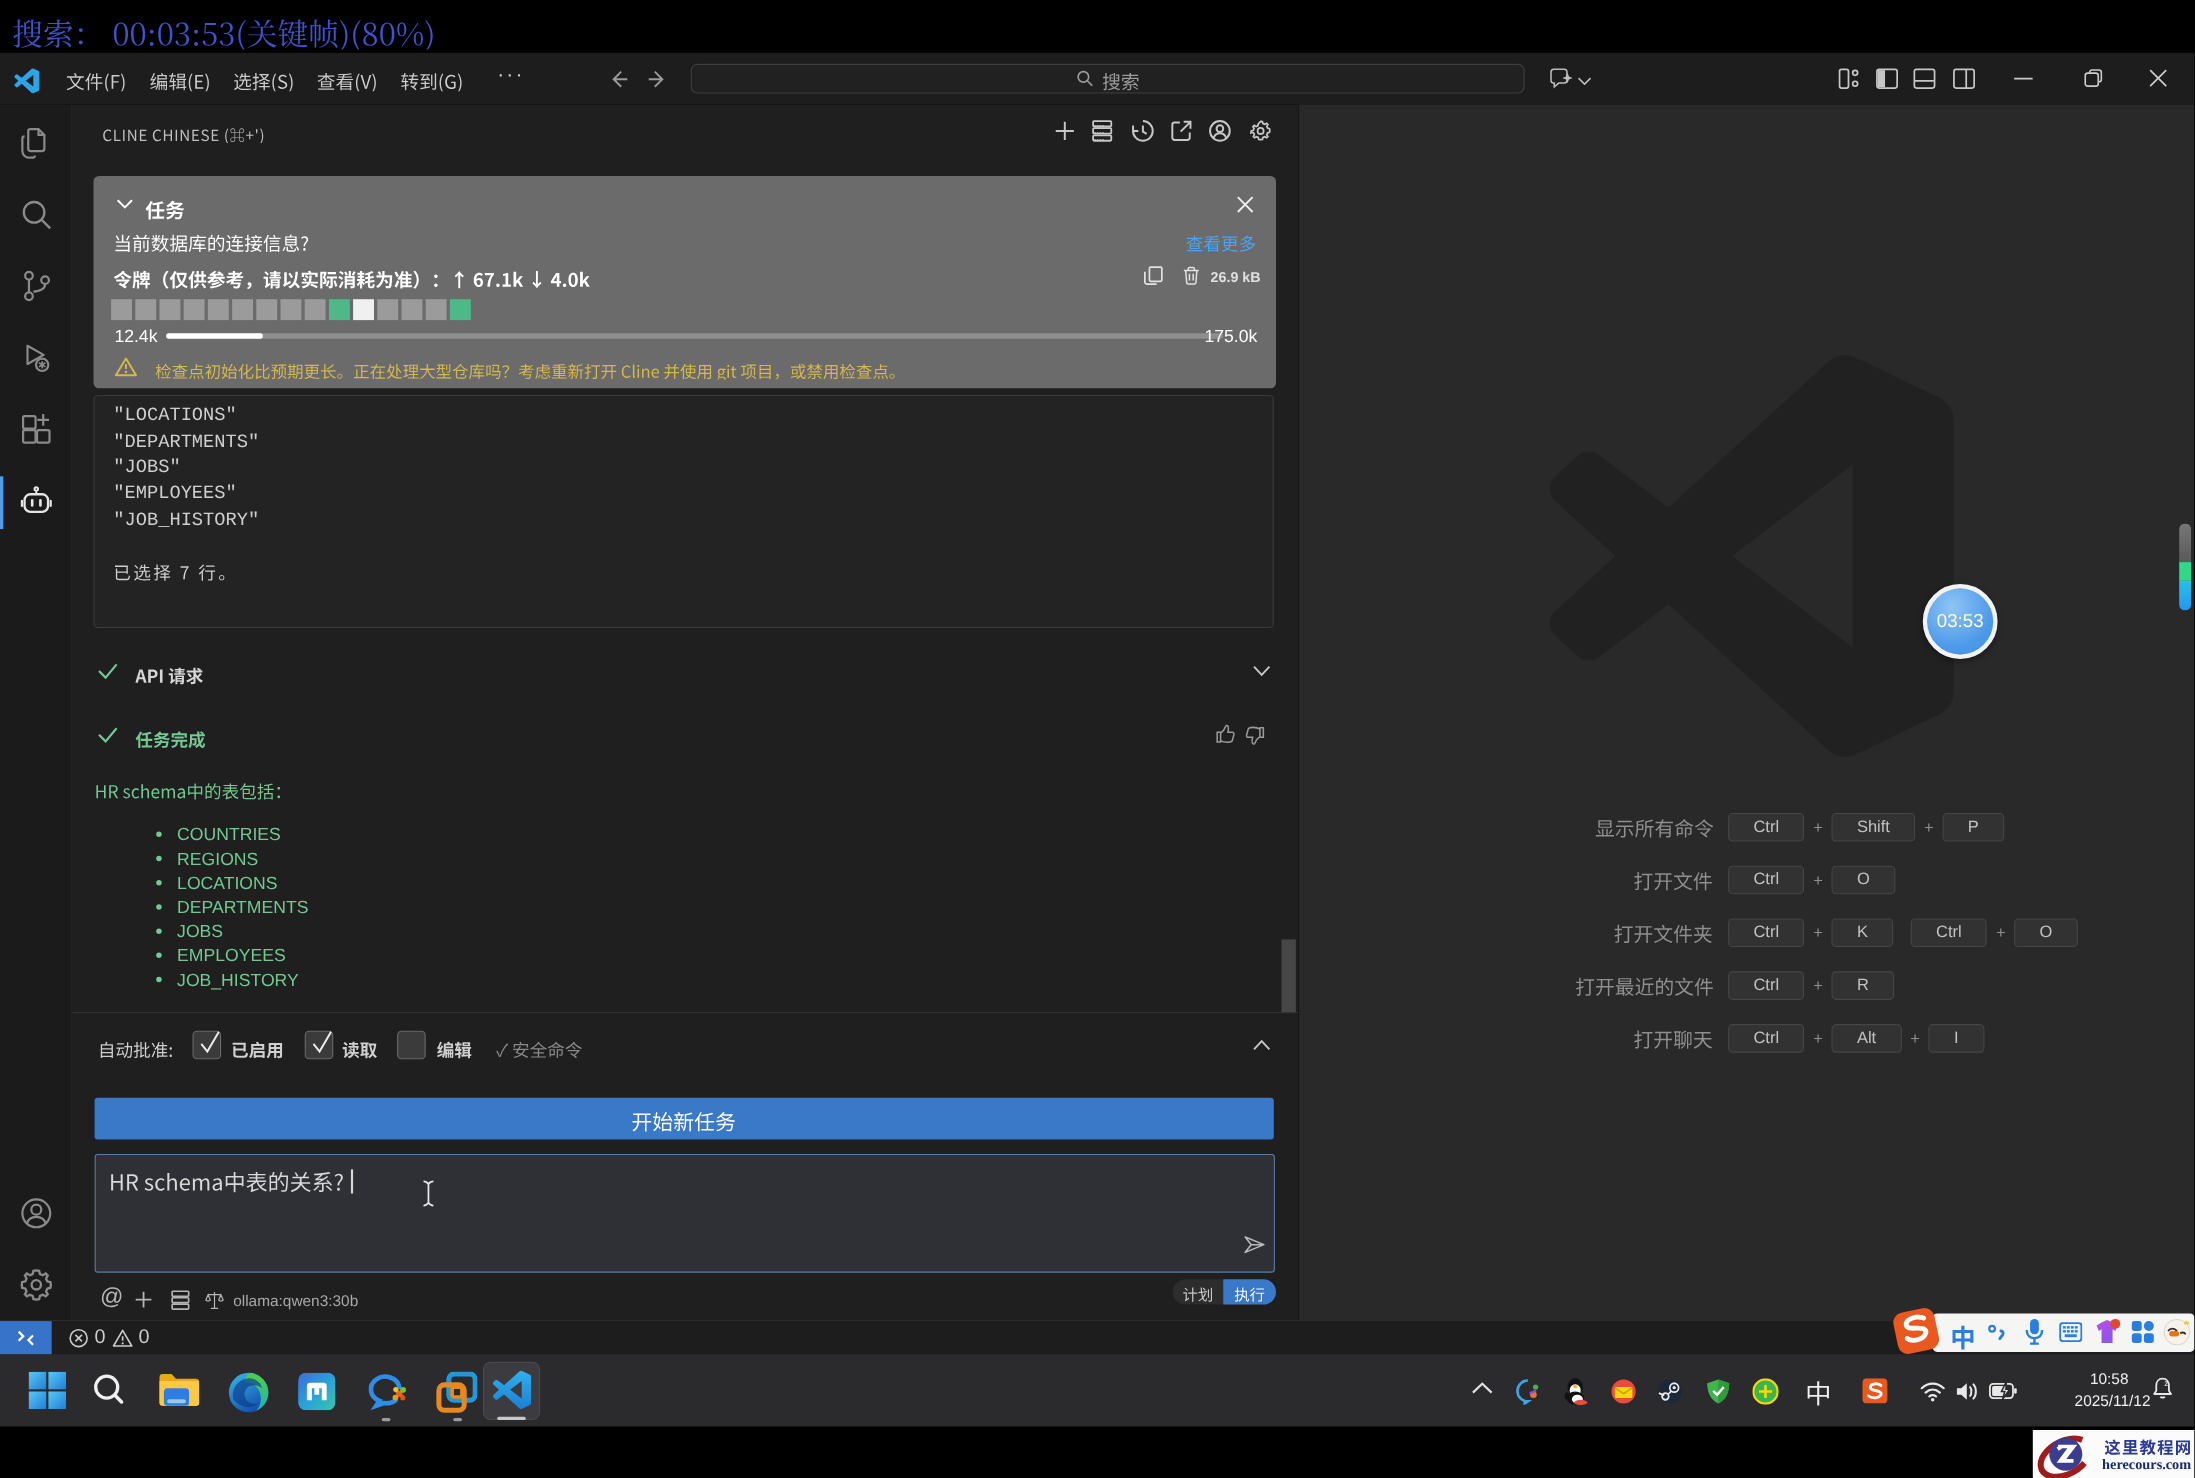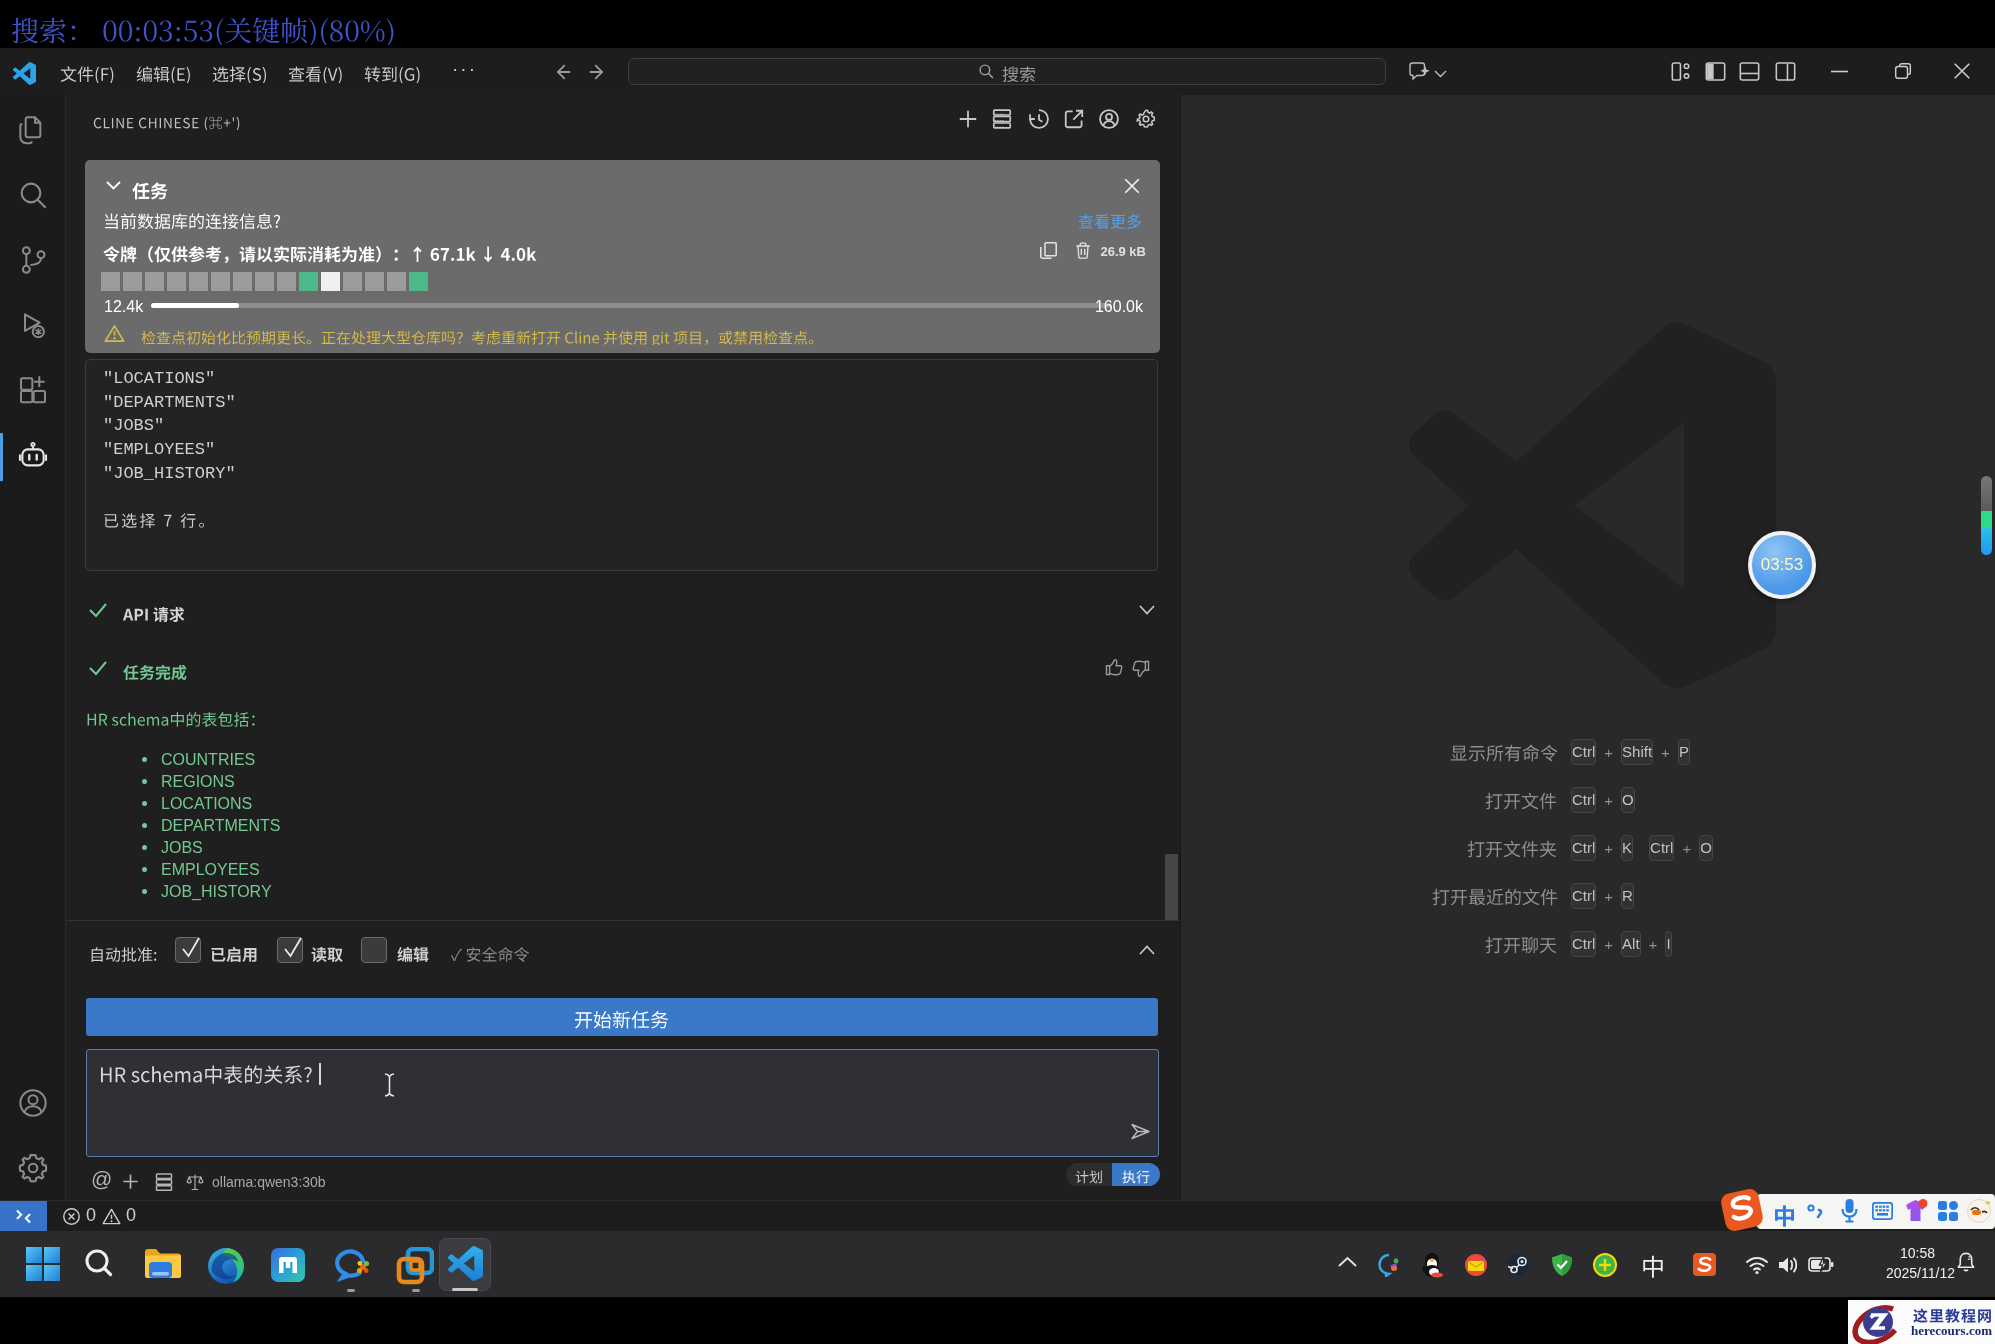--- a/index.html
+++ b/index.html
@@ -253,21 +253,21 @@
           <div style="width:19px;height:19px;background:#9b9b9b"></div>
           <div style="width:19px;height:19px;background:#9b9b9b"></div>
           <div style="width:19px;height:19px;background:#9b9b9b"></div>
           <div style="width:19px;height:19px;background:#4db888"></div>
       </div>
     </div>
     <div class="abs" style="left:19px;top:138px;font-size:16px;">12.4k</div>
     <div class="abs" style="left:66px;top:143px;width:961px;height:5px;background:#8e8e8e;border-radius:3px;">
         <div style="width:88px;height:5px;background:#ffffff;border-radius:3px;"></div>
       </div>
-    <div class="abs" style="right:17px;top:138px;font-size:16px;">160.0k</div>
+    <div class="abs" style="right:17px;top:138px;font-size:16px;">175.0k</div>
     <svg class="abs" style="left:19px;top:164px" width="21" height="19" viewBox="0 0 16 14">
         <path d="M8 1.2 L15 12.8 H1 Z" fill="none" stroke="#d5b94a" stroke-width="1.3" stroke-linejoin="round"></path>
         <path d="M8 5 V8.5" stroke="#d5b94a" stroke-width="1.3"></path>
         <circle cx="8" cy="10.6" r=".9" fill="#d5b94a"></circle>
       </svg>
     <svg style="position:absolute;left:56px;top:166px" width="683" height="19" viewBox="0 0 683 19">
         <g transform="translate(0,17.4) scale(0.015000,-0.015000)">
           <path fill="#d5b94a" d="M468 530V465H807V530ZM397 355C425 279 453 179 461 113L523 131C514 195 486 294 456 370ZM591 383C609 307 626 208 631 142L694 153C688 218 670 315 650 391ZM179 840V650H49V580H172C145 448 89 293 33 211C45 193 63 160 71 138C111 200 149 300 179 404V-79H248V442C274 393 303 335 316 304L361 357C346 387 271 505 248 539V580H352V650H248V840ZM624 847C556 706 437 579 311 502C325 487 347 455 356 440C458 511 558 611 634 726C711 626 826 518 927 451C935 471 952 501 966 519C864 579 739 689 670 786L690 823ZM343 35V-32H938V35H754C806 129 866 265 908 373L842 391C807 284 744 131 690 35Z M1295 218H1700V134H1295ZM1295 352H1700V270H1295ZM1221 406V80H1778V406ZM1074 20V-48H1930V20ZM1460 840V713H1057V647H1379C1293 552 1159 466 1036 424C1052 410 1074 382 1085 364C1221 418 1369 523 1460 642V437H1534V643C1626 527 1776 423 1914 372C1925 391 1947 420 1964 434C1838 473 1702 556 1615 647H1944V713H1534V840Z M2237 465H2760V286H2237ZM2340 128C2353 63 2361 -21 2361 -71L2437 -61C2436 -13 2426 70 2411 134ZM2547 127C2576 65 2606 -19 2617 -69L2690 -50C2678 0 2646 81 2615 142ZM2751 135C2801 72 2857 -17 2880 -72L2951 -42C2926 13 2868 98 2818 161ZM2177 155C2146 81 2095 0 2042 -46L2110 -79C2165 -26 2216 58 2248 136ZM2166 536V216H2835V536H2530V663H2910V734H2530V840H2455V536Z M3160 808C3192 765 3229 706 3246 668L3306 707C3289 743 3251 799 3218 840ZM3415 755V682H3579C3567 352 3526 115 3345 -23C3362 -36 3393 -66 3404 -81C3593 79 3640 324 3656 682H3848C3836 221 3822 51 3789 14C3778 -1 3766 -4 3748 -4C3724 -4 3669 -3 3608 2C3621 -18 3630 -50 3631 -71C3688 -74 3744 -75 3778 -72C3812 -68 3834 -58 3856 -28C3895 23 3908 197 3922 714C3922 724 3923 755 3923 755ZM3054 663V595H3305C3244 467 3136 334 3035 259C3048 246 3068 208 3075 188C3116 221 3158 263 3199 311V-79H3276V322C3315 274 3360 215 3381 184L3427 244C3414 259 3380 297 3346 335C3375 361 3410 395 3443 428L3391 470C3373 442 3339 402 3310 372L3276 407V409C3326 480 3370 558 3400 636L3357 666L3343 663Z M4462 327V-80H4531V-36H4833V-78H4905V327ZM4531 31V259H4833V31ZM4429 407C4458 419 4501 423 4873 452C4886 426 4897 402 4905 381L4969 414C4938 491 4868 608 4800 695L4740 666C4774 622 4808 569 4838 517L4519 497C4585 587 4651 703 4705 819L4627 841C4577 714 4495 580 4468 544C4443 508 4423 484 4404 480C4413 460 4425 423 4429 407ZM4202 565H4316C4304 437 4281 329 4247 241C4213 268 4178 295 4144 319C4163 390 4184 477 4202 565ZM4065 292C4115 258 4168 216 4217 174C4171 84 4112 20 4040 -19C4056 -33 4076 -60 4086 -78C4162 -31 4223 34 4271 124C4309 87 4342 52 4364 21L4410 82C4385 115 4347 154 4303 193C4349 305 4377 448 4389 630L4345 637L4333 635H4216C4229 703 4240 770 4248 831L4178 836C4171 774 4161 705 4148 635H4043V565H4134C4113 462 4088 363 4065 292Z M5867 695C5797 588 5701 489 5596 406V822H5516V346C5452 301 5386 262 5322 230C5341 216 5365 190 5377 173C5423 197 5470 224 5516 254V81C5516 -31 5546 -62 5646 -62C5668 -62 5801 -62 5824 -62C5930 -62 5951 4 5962 191C5939 197 5907 213 5887 228C5880 57 5873 13 5820 13C5791 13 5678 13 5654 13C5606 13 5596 24 5596 79V309C5725 403 5847 518 5939 647ZM5313 840C5252 687 5150 538 5042 442C5058 425 5083 386 5092 369C5131 407 5170 452 5207 502V-80H5286V619C5324 682 5359 750 5387 817Z M6125 -72C6148 -55 6185 -39 6459 50C6455 68 6453 102 6454 126L6208 50V456H6456V531H6208V829H6129V69C6129 26 6105 3 6088 -7C6101 -22 6119 -54 6125 -72ZM6534 835V87C6534 -24 6561 -54 6657 -54C6676 -54 6791 -54 6811 -54C6913 -54 6933 15 6942 215C6921 220 6889 235 6870 250C6863 65 6856 18 6806 18C6780 18 6685 18 6665 18C6620 18 6611 28 6611 85V377C6722 440 6841 516 6928 590L6865 656C6804 593 6707 516 6611 457V835Z M7670 495V295C7670 192 7647 57 7410 -21C7427 -35 7447 -60 7456 -75C7710 18 7741 168 7741 294V495ZM7725 88C7788 38 7869 -34 7908 -79L7960 -26C7920 17 7837 86 7775 134ZM7088 608C7149 567 7227 512 7282 470H7038V403H7203V10C7203 -3 7199 -6 7184 -7C7170 -7 7124 -7 7072 -6C7083 -27 7093 -57 7096 -78C7165 -78 7210 -77 7238 -65C7267 -53 7275 -32 7275 8V403H7382C7364 349 7344 294 7326 256L7383 241C7410 295 7441 383 7467 460L7420 473L7409 470H7341L7361 496C7338 514 7306 538 7270 562C7329 615 7394 692 7437 764L7391 796L7378 792H7059V725H7328C7297 680 7256 631 7218 598L7129 656ZM7500 628V152H7570V559H7846V154H7919V628H7724L7759 728H7959V796H7464V728H7677C7670 695 7661 659 7652 628Z M8178 143C8148 76 8095 9 8039 -36C8057 -47 8087 -68 8101 -80C8155 -30 8213 47 8249 123ZM8321 112C8360 65 8406 -1 8424 -42L8486 -6C8465 35 8419 97 8379 143ZM8855 722V561H8650V722ZM8580 790V427C8580 283 8572 92 8488 -41C8505 -49 8536 -71 8548 -84C8608 11 8634 139 8644 260H8855V17C8855 1 8849 -3 8835 -4C8820 -5 8769 -5 8716 -3C8726 -23 8737 -56 8740 -76C8813 -76 8861 -75 8889 -62C8918 -50 8927 -27 8927 16V790ZM8855 494V328H8648C8650 363 8650 396 8650 427V494ZM8387 828V707H8205V828H8137V707H8052V640H8137V231H8038V164H8531V231H8457V640H8531V707H8457V828ZM8205 640H8387V551H8205ZM8205 491H8387V393H8205ZM8205 332H8387V231H8205Z M9252 238 9188 212C9222 154 9264 108 9313 71C9252 36 9166 7 9047 -15C9063 -32 9083 -64 9092 -81C9222 -53 9315 -16 9382 28C9520 -45 9704 -68 9937 -77C9941 -52 9955 -20 9969 -3C9745 3 9572 18 9443 76C9495 127 9522 185 9534 247H9873V634H9545V719H9935V787H9065V719H9467V634H9156V247H9455C9443 199 9420 154 9374 114C9326 146 9285 186 9252 238ZM9228 411H9467V371C9467 350 9467 329 9465 309H9228ZM9543 309C9544 329 9545 349 9545 370V411H9798V309ZM9228 571H9467V471H9228ZM9545 571H9798V471H9545Z M10769 818C10682 714 10536 619 10395 561C10414 547 10444 517 10458 500C10593 567 10745 671 10844 786ZM10056 449V374H10248V55C10248 15 10225 0 10207 -7C10219 -23 10233 -56 10238 -74C10262 -59 10300 -47 10574 27C10570 43 10567 75 10567 97L10326 38V374H10483C10564 167 10706 19 10914 -51C10925 -28 10949 3 10967 20C10775 75 10635 202 10561 374H10944V449H10326V835H10248V449Z M11194 244C11111 244 11042 176 11042 92C11042 7 11111 -61 11194 -61C11279 -61 11347 7 11347 92C11347 176 11279 244 11194 244ZM11194 -10C11139 -10 11093 35 11093 92C11093 147 11139 193 11194 193C11251 193 11296 147 11296 92C11296 35 11251 -10 11194 -10Z M12188 510V38H12052V-35H12950V38H12565V353H12878V426H12565V693H12917V767H12090V693H12486V38H12265V510Z M13391 840C13377 789 13359 736 13338 685H13063V613H13305C13241 485 13153 366 13038 286C13050 269 13069 237 13077 217C13119 247 13158 281 13193 318V-76H13268V407C13315 471 13356 541 13390 613H13939V685H13421C13439 730 13455 776 13469 821ZM13598 561V368H13373V298H13598V14H13333V-56H13938V14H13673V298H13900V368H13673V561Z M14426 612C14407 471 14372 356 14324 262C14283 330 14250 417 14225 528C14234 555 14243 583 14252 612ZM14220 836C14193 640 14131 451 14052 347C14072 337 14099 317 14113 305C14139 340 14163 382 14185 430C14212 334 14245 256 14284 194C14218 95 14134 25 14034 -23C14053 -34 14083 -64 14096 -81C14188 -34 14267 34 14332 127C14454 -17 14615 -49 14787 -49H14934C14939 -27 14952 10 14965 29C14926 28 14822 28 14791 28C14637 28 14486 56 14373 192C14441 314 14488 470 14510 670L14461 684L14446 681H14270C14281 725 14291 771 14299 817ZM14615 838V102H14695V520C14763 441 14836 347 14871 285L14937 326C14892 398 14797 511 14721 594L14695 579V838Z M15476 540H15629V411H15476ZM15694 540H15847V411H15694ZM15476 728H15629V601H15476ZM15694 728H15847V601H15694ZM15318 22V-47H15967V22H15700V160H15933V228H15700V346H15919V794H15407V346H15623V228H15395V160H15623V22ZM15035 100 15054 24C15142 53 15257 92 15365 128L15352 201L15242 164V413H15343V483H15242V702H15358V772H15046V702H15170V483H15056V413H15170V141C15119 125 15073 111 15035 100Z M16461 839C16460 760 16461 659 16446 553H16062V476H16433C16393 286 16293 92 16043 -16C16064 -32 16088 -59 16100 -78C16344 34 16452 226 16501 419C16579 191 16708 14 16902 -78C16915 -56 16939 -25 16958 -8C16764 73 16633 255 16563 476H16942V553H16526C16540 658 16541 758 16542 839Z M17635 783V448H17704V783ZM17822 834V387C17822 374 17818 370 17802 369C17787 368 17737 368 17680 370C17691 350 17701 321 17705 301C17776 301 17825 302 17855 314C17885 325 17893 344 17893 386V834ZM17388 733V595H17264V601V733ZM17067 595V528H17189C17178 461 17145 393 17059 340C17073 330 17098 302 17108 288C17210 351 17248 441 17259 528H17388V313H17459V528H17573V595H17459V733H17552V799H17100V733H17195V602V595ZM17467 332V221H17151V152H17467V25H17047V-45H17952V25H17544V152H17848V221H17544V332Z M18496 841C18397 678 18218 536 18031 455C18051 437 18073 410 18085 390C18134 414 18182 441 18229 472V77C18229 -29 18270 -54 18406 -54C18437 -54 18666 -54 18699 -54C18825 -54 18853 -13 18868 141C18844 146 18811 159 18792 172C18783 45 18771 20 18696 20C18645 20 18447 20 18407 20C18323 20 18307 30 18307 77V413H18686C18680 292 18672 242 18659 227C18651 220 18642 218 18624 218C18605 218 18553 218 18499 224C18508 205 18516 177 18517 157C18572 154 18627 153 18655 156C18685 157 18707 163 18724 182C18746 209 18755 276 18763 451C18763 462 18764 485 18764 485H18249C18345 551 18432 632 18503 721C18624 579 18759 486 18919 404C18930 426 18951 452 18971 468C18805 543 18660 635 18544 776L18566 811Z M19325 245C19334 253 19368 259 19419 259H19593V144H19232V74H19593V-79H19667V74H19954V144H19667V259H19888V327H19667V432H19593V327H19403C19434 373 19465 426 19493 481H19912V549H19527L19559 621L19482 648C19471 615 19458 581 19444 549H19260V481H19412C19387 431 19365 393 19354 377C19334 344 19317 322 19299 318C19308 298 19321 260 19325 245ZM19469 821C19486 797 19503 766 19515 739H19121V450C19121 305 19114 101 19031 -42C19049 -50 19082 -71 19095 -85C19182 67 19195 295 19195 450V668H19952V739H19600C19588 770 19565 809 19542 840Z M20384 205V137H20788V205ZM20466 650C20459 551 20445 417 20432 337H20452L20863 336C20844 117 20822 28 20796 2C20786 -8 20776 -10 20758 -9C20740 -9 20695 -9 20647 -4C20659 -23 20666 -52 20668 -73C20716 -76 20762 -76 20788 -74C20818 -72 20837 -65 20856 -43C20892 -7 20915 98 20938 368C20939 379 20940 401 20940 401H20816C20832 525 20848 675 20856 779L20803 785L20791 781H20418V712H20778C20770 624 20757 502 20745 401H20511C20520 475 20529 569 20535 645ZM20074 745V90H20144V186H20339V745ZM20144 675H20270V256H20144Z M21195 242H21277C21250 393 21461 425 21461 578C21461 690 21382 761 21258 761C21161 761 21094 717 21033 653L21087 603C21137 658 21190 686 21248 686C21333 686 21372 636 21372 570C21372 456 21164 410 21195 242ZM21238 -5C21273 -5 21302 21 21302 61C21302 101 21273 128 21238 128C21202 128 21173 101 21173 61C21173 21 21202 -5 21238 -5Z M22836 794C22764 703 22675 619 22575 544H22490V658H22708V722H22490V840H22416V722H22159V658H22416V544H22070V478H22482C22345 388 22194 313 22040 259C22052 242 22068 209 22075 192C22165 227 22254 268 22341 315C22318 260 22290 199 22266 155H22712C22697 63 22681 18 22659 3C22648 -5 22635 -6 22610 -6C22583 -6 22502 -5 22428 2C22442 -18 22452 -47 22453 -68C22527 -73 22597 -73 22631 -72C22672 -70 22695 -66 22718 -46C22750 -18 22772 46 22792 183C22795 194 22797 217 22797 217H22375L22419 317H22845V378H22449C22500 409 22550 443 22597 478H22939V544H22681C22760 610 22832 682 22894 759Z M23414 186V29C23414 -40 23437 -57 23529 -57C23548 -57 23679 -57 23700 -57C23770 -57 23790 -33 23798 65C23779 69 23752 79 23737 88C23734 12 23727 2 23692 2C23664 2 23556 2 23535 2C23490 2 23483 6 23483 30V186ZM23502 228C23556 193 23620 139 23651 103L23698 146C23666 182 23601 232 23547 267ZM23762 182C23818 121 23877 37 23900 -18L23963 14C23938 70 23878 151 23821 211ZM23302 196C23282 135 23243 57 23198 10L23257 -22C23301 30 23335 109 23360 172ZM23129 627V394C23129 266 23120 92 23039 -33C23056 -41 23088 -60 23101 -73C23187 60 23201 256 23201 393V562H23451V469L23246 450L23253 394L23451 413V383C23451 309 23480 290 23590 290C23614 290 23791 290 23815 290C23897 290 23920 312 23929 403C23910 407 23881 416 23865 426C23860 361 23853 350 23809 350C23771 350 23622 350 23593 350C23533 350 23522 356 23522 384V419L23786 444L23779 499L23522 475V562H23844C23834 532 23824 502 23813 480L23878 456C23899 496 23922 558 23939 614L23884 631L23871 627H23526V701H23869V764H23526V838H23452V627Z M24159 540V229H24459V160H24127V100H24459V13H24052V-48H24949V13H24534V100H24886V160H24534V229H24848V540H24534V601H24944V663H24534V740C24651 749 24761 761 24847 776L24807 834C24649 806 24366 787 24133 781C24140 766 24148 739 24149 722C24247 724 24354 728 24459 734V663H24058V601H24459V540ZM24232 360H24459V284H24232ZM24534 360H24772V284H24534ZM24232 486H24459V411H24232ZM24534 486H24772V411H24534Z M25360 213C25390 163 25426 95 25442 51L25495 83C25480 125 25444 190 25411 240ZM25135 235C25115 174 25082 112 25041 68C25056 59 25082 40 25094 30C25133 77 25173 150 25196 220ZM25553 744V400C25553 267 25545 95 25460 -25C25476 -34 25506 -57 25518 -71C25610 59 25623 256 25623 400V432H25775V-75H25848V432H25958V502H25623V694C25729 710 25843 736 25927 767L25866 822C25794 792 25665 762 25553 744ZM25214 827C25230 799 25246 765 25258 735H25061V672H25503V735H25336C25323 768 25301 811 25282 844ZM25377 667C25365 621 25342 553 25323 507H25046V443H25251V339H25050V273H25251V18C25251 8 25249 5 25239 5C25228 4 25197 4 25162 5C25172 -13 25182 -41 25184 -59C25233 -59 25267 -58 25290 -47C25313 -36 25320 -18 25320 17V273H25507V339H25320V443H25519V507H25391C25410 549 25429 603 25447 652ZM25126 651C25146 606 25161 546 25165 507L25230 525C25225 563 25208 622 25187 665Z M26199 840V638H26048V566H26199V353C26139 337 26084 322 26039 311L26062 236L26199 276V20C26199 6 26193 1 26179 1C26166 0 26122 0 26075 1C26085 -19 26096 -50 26099 -70C26169 -70 26210 -68 26237 -56C26263 -44 26273 -23 26273 19V298L26423 343L26413 414L26273 374V566H26412V638H26273V840ZM26418 756V681H26703V31C26703 12 26696 6 26676 6C26654 4 26582 4 26508 7C26520 -15 26534 -52 26539 -74C26634 -74 26697 -73 26734 -60C26770 -47 26783 -21 26783 30V681H26961V756Z M27649 703V418H27369V461V703ZM27052 418V346H27288C27274 209 27223 75 27054 -28C27074 -41 27101 -66 27114 -84C27299 33 27351 189 27365 346H27649V-81H27726V346H27949V418H27726V703H27918V775H27089V703H27293V461L27292 418Z M28601 -13C28696 -13 28768 25 28826 92L28775 151C28728 99 28675 68 28605 68C28465 68 28377 184 28377 369C28377 552 28470 665 28608 665C28671 665 28719 637 28758 596L28808 656C28766 703 28696 746 28607 746C28421 746 28282 603 28282 366C28282 128 28418 -13 28601 -13Z M29050 -13C29075 -13 29090 -9 29103 -5L29090 65C29080 63 29076 63 29071 63C29057 63 29046 74 29046 102V796H28954V108C28954 31 28982 -13 29050 -13Z M29238 0H29330V543H29238ZM29284 655C29320 655 29345 679 29345 716C29345 751 29320 775 29284 775C29248 775 29224 751 29224 716C29224 679 29248 655 29284 655Z M29513 0H29605V394C29659 449 29697 477 29753 477C29825 477 29856 434 29856 332V0H29947V344C29947 482 29895 557 29781 557C29707 557 29650 516 29599 464H29597L29588 543H29513Z M30343 -13C30416 -13 30474 11 30521 42L30489 103C30448 76 30406 60 30353 60C30250 60 30179 134 30173 250H30539C30541 264 30543 282 30543 302C30543 457 30465 557 30326 557C30202 557 30083 448 30083 271C30083 92 30198 -13 30343 -13ZM30172 315C30183 423 30251 484 30328 484C30413 484 30463 425 30463 315Z M31451 561V344H31172V369V561ZM31513 843C31492 780 31454 695 31420 634H30898V561H31094V370V344H30861V272H31088C31074 162 31023 54 30863 -27C30880 -40 30906 -69 30917 -87C31100 7 31154 138 31168 272H31451V-80H31529V272H31758V344H31529V561H31727V634H31502C31534 689 31568 757 31598 818ZM31027 813C31069 758 31114 683 31130 634L31204 667C31185 716 31139 788 31096 841Z M32408 836V729H32130V660H32408V562H32159V285H32403C32396 230 32381 178 32349 131C32296 168 32253 213 32222 265L32159 244C32196 180 32245 126 32304 81C32258 39 32190 4 32093 -21C32109 -37 32130 -66 32139 -83C32243 -52 32315 -10 32366 39C32467 -22 32593 -62 32736 -82C32746 -60 32765 -31 32781 -14C32637 2 32511 37 32410 92C32450 151 32468 216 32476 285H32738V562H32481V660H32771V729H32481V836ZM32229 499H32408V394L32407 349H32229ZM32481 499H32666V349H32480L32481 394ZM32087 842C32028 690 31931 542 31830 446C31843 428 31864 389 31872 372C31910 410 31947 454 31982 503V-84H32054V612C32093 679 32129 749 32157 820Z M32962 770V407C32962 266 32952 89 32841 -36C32858 -45 32888 -70 32899 -85C32976 0 33010 115 33025 227H33276V-71H33352V227H33622V22C33622 4 33615 -2 33595 -3C33576 -4 33508 -5 33438 -2C33448 -22 33460 -55 33464 -74C33558 -75 33616 -74 33650 -62C33684 -50 33696 -27 33696 22V770ZM33036 698H33276V537H33036ZM33622 698V537H33352V698ZM33036 466H33276V298H33032C33035 336 33036 373 33036 407ZM33622 466V298H33352V466Z M34308 -250C34476 -250 34583 -163 34583 -62C34583 28 34519 67 34394 67H34287C34214 67 34192 92 34192 126C34192 156 34207 174 34227 191C34251 179 34281 172 34307 172C34419 172 34506 245 34506 361C34506 408 34488 448 34462 473H34573V543H34384C34365 551 34338 557 34307 557C34198 557 34104 482 34104 363C34104 298 34139 245 34175 217V213C34146 193 34115 157 34115 112C34115 69 34136 40 34164 23V18C34113 -13 34084 -58 34084 -105C34084 -198 34176 -250 34308 -250ZM34307 234C34245 234 34192 284 34192 363C34192 443 34244 490 34307 490C34372 490 34423 443 34423 363C34423 284 34370 234 34307 234ZM34321 -187C34222 -187 34164 -150 34164 -92C34164 -61 34180 -28 34219 0C34243 -6 34269 -8 34289 -8H34383C34455 -8 34493 -26 34493 -77C34493 -133 34426 -187 34321 -187Z M34689 0H34781V543H34689ZM34735 655C34771 655 34796 679 34796 716C34796 751 34771 775 34735 775C34699 775 34675 751 34675 716C34675 679 34699 655 34735 655Z M35134 -13C35168 -13 35204 -3 35235 7L35217 76C35199 68 35175 61 35155 61C35092 61 35071 99 35071 165V469H35219V543H35071V696H34995L34985 543L34899 538V469H34980V168C34980 59 35019 -13 35134 -13Z M36091 500V289C36091 184 36064 56 35792 -19C35808 -34 35830 -61 35839 -77C36122 12 36166 158 36166 289V500ZM36162 91C36239 41 36337 -31 36384 -79L36434 -26C36386 21 36286 90 36209 138ZM35502 184 35521 106C35613 137 35735 179 35852 219L35842 284L35720 247V650H35836V722H35519V650H35645V225ZM35890 624V153H35963V556H36289V155H36364V624H36128C36143 655 36159 692 36175 728H36430V796H35854V728H36086C36076 694 36064 656 36051 624Z M36706 470H37232V305H36706ZM36706 542V704H37232V542ZM36706 233H37232V67H36706ZM36631 778V-74H36706V-6H37232V-74H37310V778Z M37630 -107C37735 -70 37803 12 37803 120C37803 190 37773 235 37718 235C37677 235 37642 210 37642 163C37642 116 37676 92 37717 92L37734 94C37729 25 37685 -22 37608 -54Z M39165 791C39226 761 39300 715 39336 681L39382 733C39345 767 39270 811 39209 837ZM38535 66 38550 -11C38666 14 38830 50 38984 84L38978 155C38815 121 38644 86 38535 66ZM38668 452H38872V278H38668ZM38598 518V213H38945V518ZM38541 680V606H39034C39046 443 39069 293 39105 175C39038 94 38957 28 38864 -22C38881 -36 38910 -65 38922 -80C39001 -33 39072 25 39134 94C39179 -15 39239 -81 39316 -81C39393 -81 39421 -31 39435 141C39414 149 39386 166 39369 184C39363 50 39351 -3 39323 -3C39273 -3 39228 59 39192 164C39266 263 39326 381 39370 516L39295 534C39263 430 39219 337 39165 255C39140 353 39122 473 39113 606H39409V680H39108C39106 731 39105 784 39105 838H39025C39025 785 39027 732 39030 680Z M40134 108C40207 57 40296 -18 40338 -66L40400 -25C40355 23 40264 95 40192 144ZM39653 389V325H40308V389ZM39721 142C39676 80 39601 20 39527 -20C39545 -31 39573 -54 39587 -67C39659 -23 39740 48 39791 120ZM39715 841V739H39547V676H39692C39647 599 39576 522 39510 483C39525 471 39546 448 39557 431C39613 470 39670 535 39715 605V424H39785V602C39827 570 39877 528 39900 507L39941 558C39916 577 39823 643 39785 666V676H39924V739H39785V841ZM39538 245V180H39939V1C39939 -11 39935 -15 39919 -16C39902 -17 39846 -17 39784 -15C39794 -35 39805 -61 39809 -81C39888 -81 39940 -81 39972 -70C40005 -60 40015 -41 40015 0V180H40411V245ZM40149 841V739H39971V676H40122C40074 601 39998 526 39927 489C39942 477 39963 453 39973 437C40035 476 40100 542 40149 614V424H40220V610C40268 542 40330 475 40383 437C40394 453 40416 477 40431 489C40365 528 40289 603 40241 676H40397V739H40220V841Z M40626 770V407C40626 266 40616 89 40505 -36C40522 -45 40552 -70 40563 -85C40640 0 40674 115 40689 227H40940V-71H41016V227H41286V22C41286 4 41279 -2 41259 -3C41240 -4 41172 -5 41102 -2C41112 -22 41124 -55 41128 -74C41222 -75 41280 -74 41314 -62C41348 -50 41360 -27 41360 22V770ZM40700 698H40940V537H40700ZM41286 698V537H41016V698ZM40700 466H40940V298H40696C40699 336 40700 373 40700 407ZM41286 466V298H41016V466Z M41941 530V465H42280V530ZM41870 355C41898 279 41926 179 41934 113L41996 131C41987 195 41959 294 41929 370ZM42064 383C42082 307 42099 208 42104 142L42167 153C42161 218 42143 315 42123 391ZM41652 840V650H41522V580H41645C41618 448 41562 293 41506 211C41518 193 41536 160 41544 138C41584 200 41622 300 41652 404V-79H41721V442C41747 393 41776 335 41789 304L41834 357C41819 387 41744 505 41721 539V580H41825V650H41721V840ZM42097 847C42029 706 41910 579 41784 502C41798 487 41820 455 41829 440C41931 511 42031 611 42107 726C42184 626 42299 518 42400 451C42408 471 42425 501 42439 519C42337 579 42212 689 42143 786L42163 823ZM41816 35V-32H42411V35H42227C42279 129 42339 265 42381 373L42315 391C42280 284 42217 131 42163 35Z M42768 218H43173V134H42768ZM42768 352H43173V270H42768ZM42694 406V80H43251V406ZM42547 20V-48H43403V20ZM42933 840V713H42530V647H42852C42766 552 42632 466 42509 424C42525 410 42547 382 42558 364C42694 418 42842 523 42933 642V437H43007V643C43099 527 43249 423 43387 372C43398 391 43420 420 43437 434C43311 473 43175 556 43088 647H43417V713H43007V840Z M43710 465H44233V286H43710ZM43813 128C43826 63 43834 -21 43834 -71L43910 -61C43909 -13 43899 70 43884 134ZM44020 127C44049 65 44079 -19 44090 -69L44163 -50C44151 0 44119 81 44088 142ZM44224 135C44274 72 44330 -17 44353 -72L44424 -42C44399 13 44341 98 44291 161ZM43650 155C43619 81 43568 0 43515 -46L43583 -79C43638 -26 43689 58 43721 136ZM43639 536V216H44308V536H44003V663H44383V734H44003V840H43928V536Z M44667 244C44584 244 44515 176 44515 92C44515 7 44584 -61 44667 -61C44752 -61 44820 7 44820 92C44820 176 44752 244 44667 244ZM44667 -10C44612 -10 44566 35 44566 92C44566 147 44612 193 44667 193C44724 193 44769 147 44769 92C44769 35 44724 -10 44667 -10Z"></path>
         </g>
       </svg>
@@ -428,21 +428,21 @@
 </div>
 
 <div class="abs" id="editor" style="left:1180px;top:95px;width:815px;height:1105px;background:#292929;border-left:1px solid #161616;">
 
   <svg class="abs" style="left:216px;top:227px" width="391" height="367" viewBox="0 0 24 24">
       <path fill="#212121" d="M23.15 2.587L18.21.21a1.494 1.494 0 0 0-1.705.29l-9.46 8.63-4.12-3.128a.999.999 0 0 0-1.276.057L.327 7.261A1 1 0 0 0 .326 8.74L3.899 12 .326 15.26a1 1 0 0 0 .001 1.479L1.65 17.94a.999.999 0 0 0 1.276.057l4.12-3.128 9.46 8.63a1.492 1.492 0 0 0 1.704.29l4.942-2.377A1.5 1.5 0 0 0 24 20.06V3.939a1.5 1.5 0 0 0-.85-1.352zm-5.146 14.861L10.826 12l7.178-5.448v10.896z"></path>
     </svg>
 
   <style>
     .sc-keys { position:absolute; left:390px; height:30px; display:flex; align-items:center; gap:8px; white-space:nowrap; }
-    .kk { display:inline-block; background:#323232; border:1px solid #454545; border-radius:4px; padding:0 0; height:26px; line-height:24px; font-size:15px; color:#c2c2c2; }
+    .kk { display:inline-block; background:#323232; border:1px solid #454545; border-radius:4px; padding:0 22px; height:26px; line-height:24px; font-size:15px; color:#c2c2c2; }
     .kp { color:#8f8f8f; font-size:15px; }
   </style>
   <svg style="position:absolute;right:437px;top:644px" width="108" height="23" viewBox="0 0 108 23">
       <g transform="translate(0,20.9) scale(0.018000,-0.018000)">
         <path fill="#8f8f8f" d="M244 570H757V466H244ZM244 731H757V628H244ZM171 791V405H833V791ZM820 330C787 266 727 180 682 126L740 97C786 151 842 230 885 300ZM124 297C165 233 213 145 236 93L297 123C275 174 224 260 183 322ZM571 365V39H423V365H352V39H40V-33H960V39H643V365Z M1234 351C1191 238 1117 127 1035 56C1054 46 1088 24 1104 11C1183 88 1262 207 1311 330ZM1684 320C1756 224 1832 94 1859 10L1934 44C1904 129 1826 255 1753 349ZM1149 766V692H1853V766ZM1060 523V449H1461V19C1461 3 1455 -1 1437 -2C1418 -3 1352 -3 1284 0C1296 -23 1308 -56 1311 -79C1400 -79 1459 -78 1494 -66C1530 -53 1542 -31 1542 18V449H1941V523Z M2534 739V406C2534 267 2523 91 2404 -32C2420 -42 2451 -67 2462 -82C2591 48 2611 255 2611 406V429H2766V-77H2841V429H2958V501H2611V684C2726 702 2854 728 2939 764L2888 828C2806 790 2659 758 2534 739ZM2172 361V391V521H2370V361ZM2441 819C2362 783 2218 756 2098 741V391C2098 261 2093 88 2029 -34C2045 -43 2077 -68 2090 -82C2147 22 2165 167 2170 293H2442V589H2172V685C2284 699 2408 721 2489 756Z M3391 840C3379 797 3365 753 3347 710H3063V640H3316C3252 508 3160 386 3040 304C3054 290 3078 263 3088 246C3151 291 3207 345 3255 406V-79H3329V119H3748V15C3748 0 3743 -6 3726 -6C3707 -7 3646 -8 3580 -5C3590 -26 3601 -57 3605 -77C3691 -77 3746 -77 3779 -66C3812 -53 3822 -30 3822 14V524H3336C3359 562 3379 600 3397 640H3939V710H3427C3442 747 3455 785 3467 822ZM3329 289H3748V184H3329ZM3329 353V456H3748V353Z M4505 852C4411 718 4219 591 4034 542C4050 522 4068 491 4078 469C4151 493 4226 529 4296 571V508H4696V575C4765 532 4839 497 4911 474C4924 496 4948 529 4967 546C4808 586 4638 683 4547 786L4565 809ZM4304 576C4378 622 4447 677 4503 735C4555 677 4621 622 4694 576ZM4128 425V-3H4197V82H4433V425ZM4197 358H4362V149H4197ZM4539 425V-81H4612V357H4804V143C4804 131 4800 127 4786 126C4772 126 4724 126 4668 127C4677 106 4687 78 4690 57C4766 57 4813 57 4841 69C4870 82 4877 103 4877 143V425Z M5400 558C5456 513 5522 447 5552 404L5609 451C5578 494 5509 558 5454 601ZM5168 378V306H5712C5655 246 5581 173 5513 108C5461 143 5407 176 5360 204L5307 151C5418 83 5562 -19 5630 -85L5687 -22C5659 3 5620 34 5576 65C5673 160 5781 270 5856 349L5800 383L5787 378ZM5510 844C5406 702 5217 568 5035 491C5056 473 5078 447 5090 428C5239 498 5390 603 5504 722C5617 606 5783 492 5918 430C5930 451 5956 482 5974 498C5832 553 5655 666 5551 774L5578 808Z"></path>
       </g>
     </svg>
   <div class="sc-keys" style="top:642px;">
       <span class="kk">Ctrl</span>
       <span class="kp">+</span>

